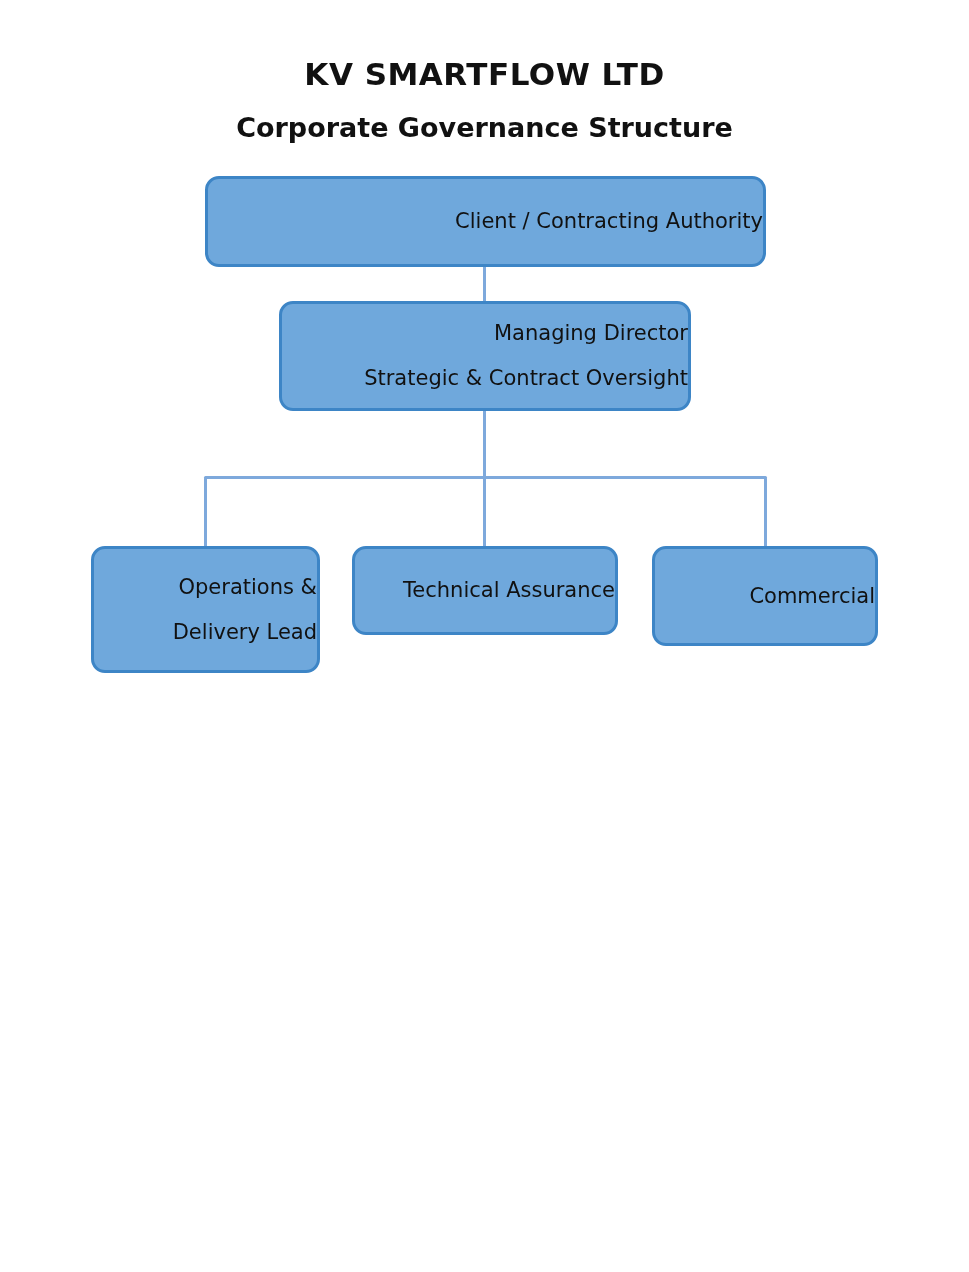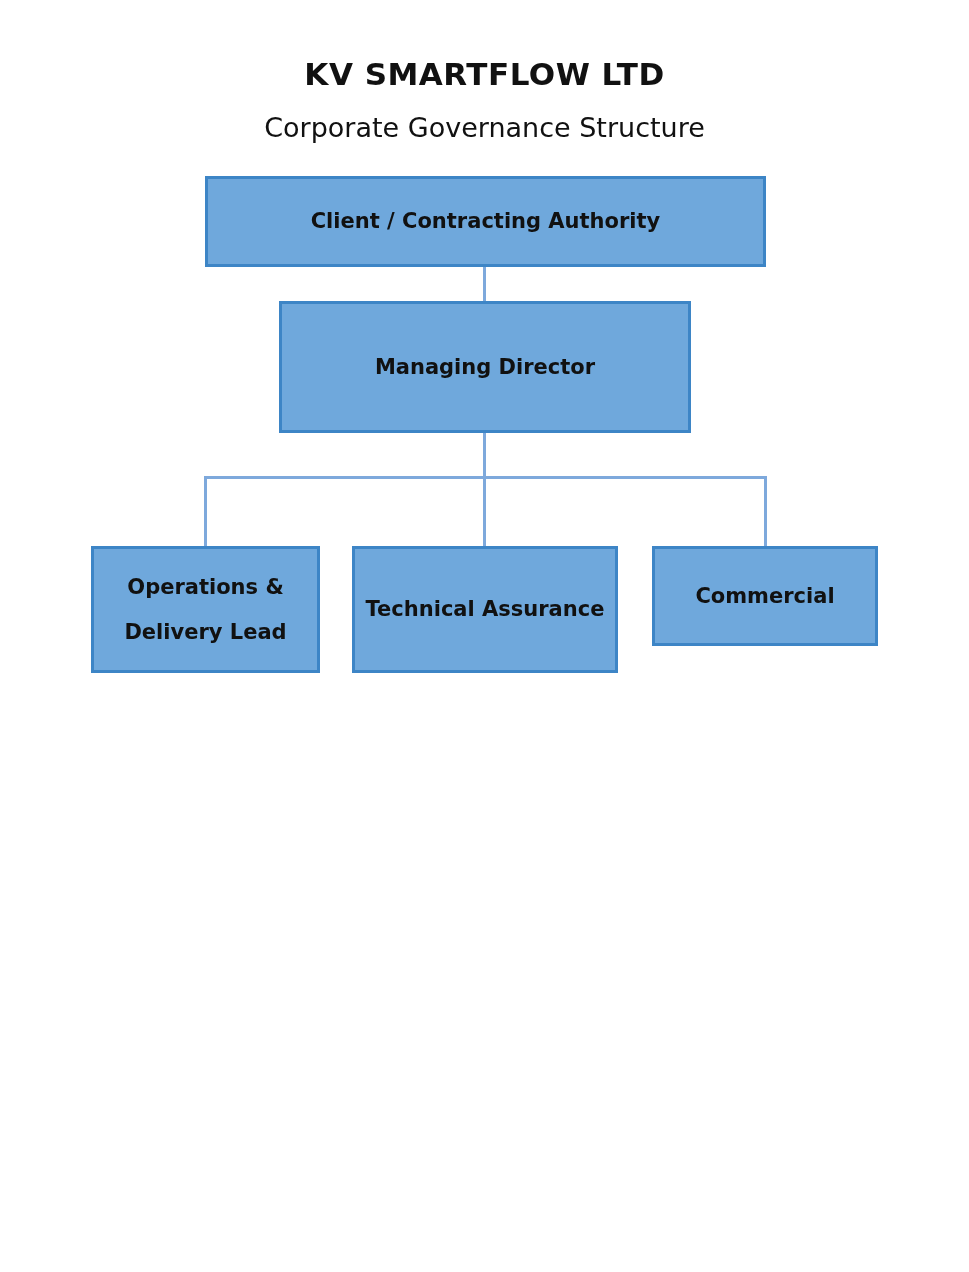--- a/index.html
+++ b/index.html
@@ -2,21 +2,21 @@
 <html style="--box-fill: #6fa8dc; --box-border: #3d85c6; --connector: #7ea9dc; --text: #111111; --bg: #ffffff;"><head>
 <meta charset="utf-8">
 <style>
   :root {
     --box-fill: #6fa8dc;
     --box-border: #3d85c6;
     --connector: #7ea9dc;
     --text: #111111;
     --bg: #ffffff;
   }
-  * { margin: 0; padding: 0; box-sizing: border-box; }
+  * { margin: 0; padding: 0; box-sizing: border-box; border-radius: 14px; }
   html, body { background: var(--bg); }
   body { font-family: "DejaVu Sans", "Liberation Sans", sans-serif; }
 
   .canvas {
     position: relative;
     width: 969px;
     height: 1272px;
     background: var(--bg);
     overflow: hidden;
   }
@@ -34,46 +34,46 @@
     white-space: nowrap;
   }
 
   .page-subtitle {
     position: absolute;
     top: 112px;
     left: 0;
     width: 969px;
     text-align: center;
     font-size: 27px;
-    font-weight: normal;
+    font-weight: bold;
     color: var(--text);
     white-space: nowrap;
   }
 
   .node {
     position: absolute;
     background: var(--box-fill);
     border: 3px solid var(--box-border);
     display: flex;
     flex-direction: column;
-    align-items: center;
+    align-items: flex-end;
     justify-content: center;
     color: var(--text);
-    font-weight: bold;
+    font-weight: normal;
     font-size: 21px;
     line-height: 45px;
     text-align: center;
     z-index: 2;
   }
   .node span { white-space: nowrap; }
 
   .node-root      { left: 205px; top: 176px; width: 561px; height:  91px; }
-  .node-director  { left: 279px; top: 301px; width: 412px; height: 132px; }
+  .node-director  { left: 279px; top: 301px; width: 412px; height: 110px; }
   .node-dept-1    { left:  91px; top: 546px; width: 229px; height: 127px; }
-  .node-dept-2    { left: 352px; top: 546px; width: 266px; height: 127px; }
+  .node-dept-2    { left: 352px; top: 546px; width: 266px; height: 89px; }
   .node-dept-3    { left: 652px; top: 546px; width: 226px; height: 100px; }
 
   .connector {
     position: absolute;
     background: var(--connector);
     z-index: 1;
   }
   .conn-root-director { left: 483px; top: 265px; width: 3px;   height: 38px; }
   .conn-director-stem { left: 483px; top: 404px; width: 3px;   height: 74px; }
   .conn-rail          { left: 204px; top: 476px; width: 563px; height: 3px;  }
@@ -96,20 +96,21 @@
   <div class="connector conn-drop-1"></div>
   <div class="connector conn-drop-2"></div>
   <div class="connector conn-drop-3"></div>
 
   <div class="node node-root">
     <span>Client / Contracting Authority</span>
   </div>
 
   <div class="node node-director">
     <span>Managing Director</span>
+    <span>Strategic &amp; Contract Oversight</span>
   </div>
 
   <div class="node node-dept-1">
     <span>Operations &amp;</span>
     <span>Delivery Lead</span>
   </div>
 
   <div class="node node-dept-2">
     <span>Technical Assurance</span>
   </div>

